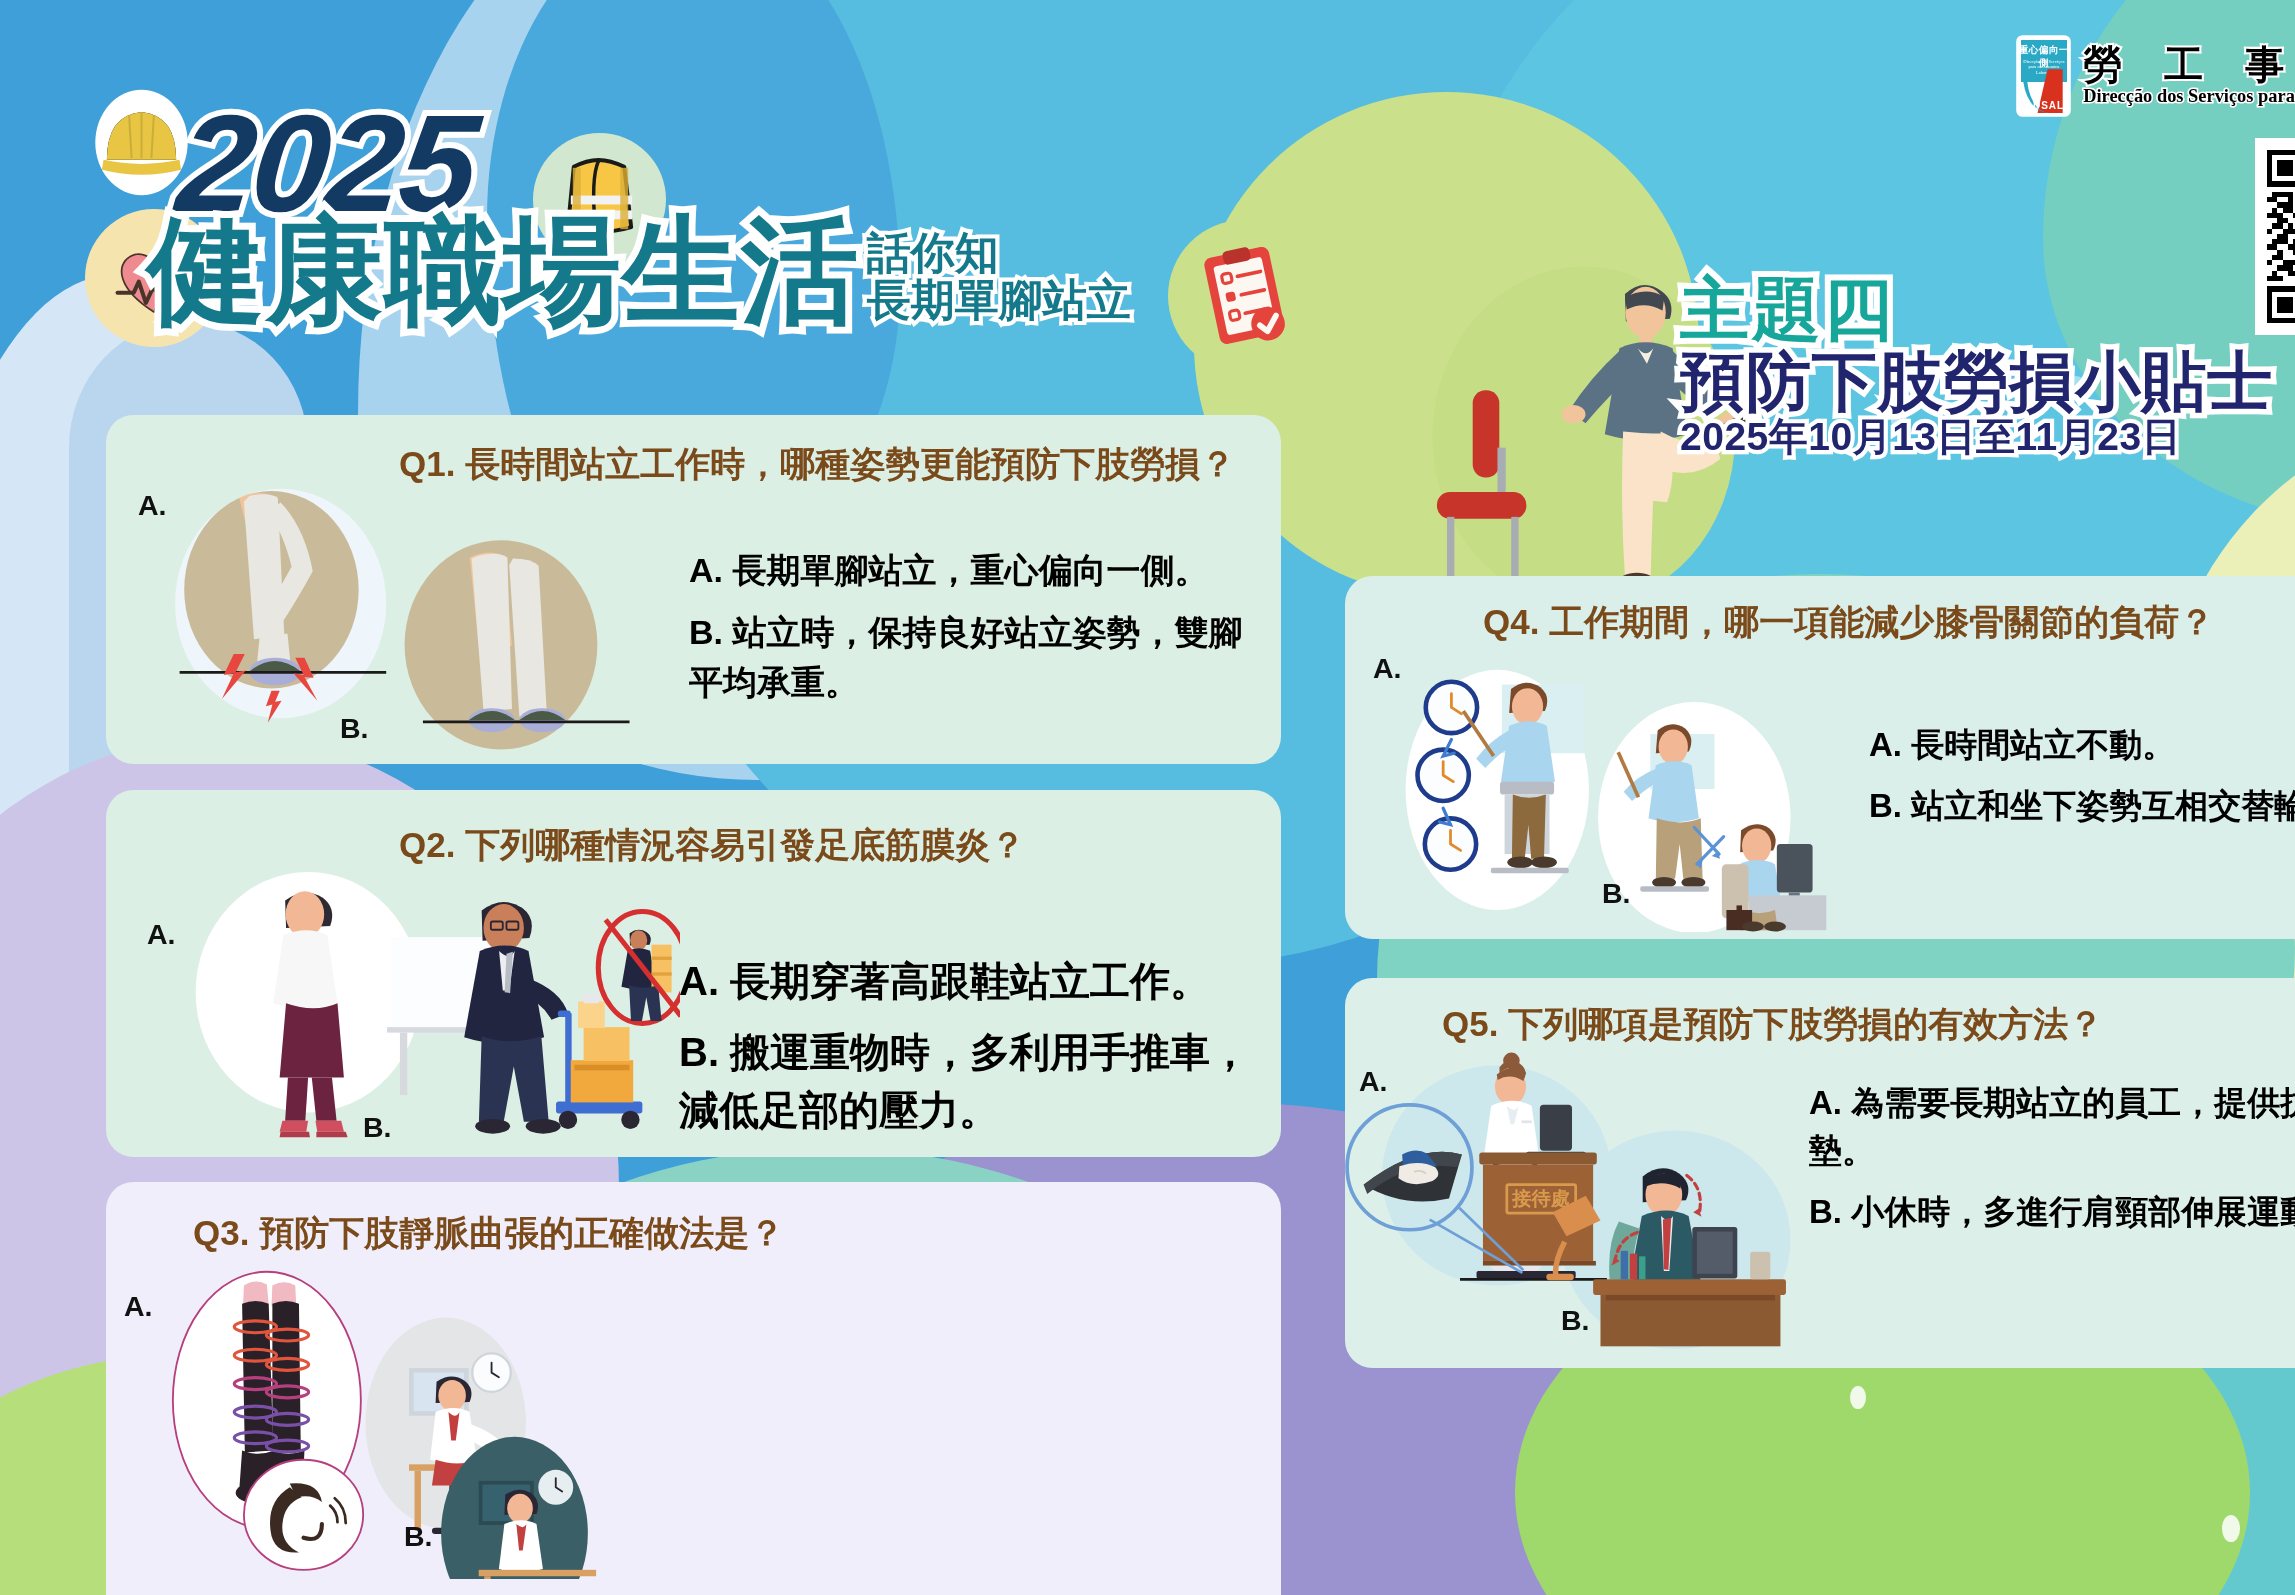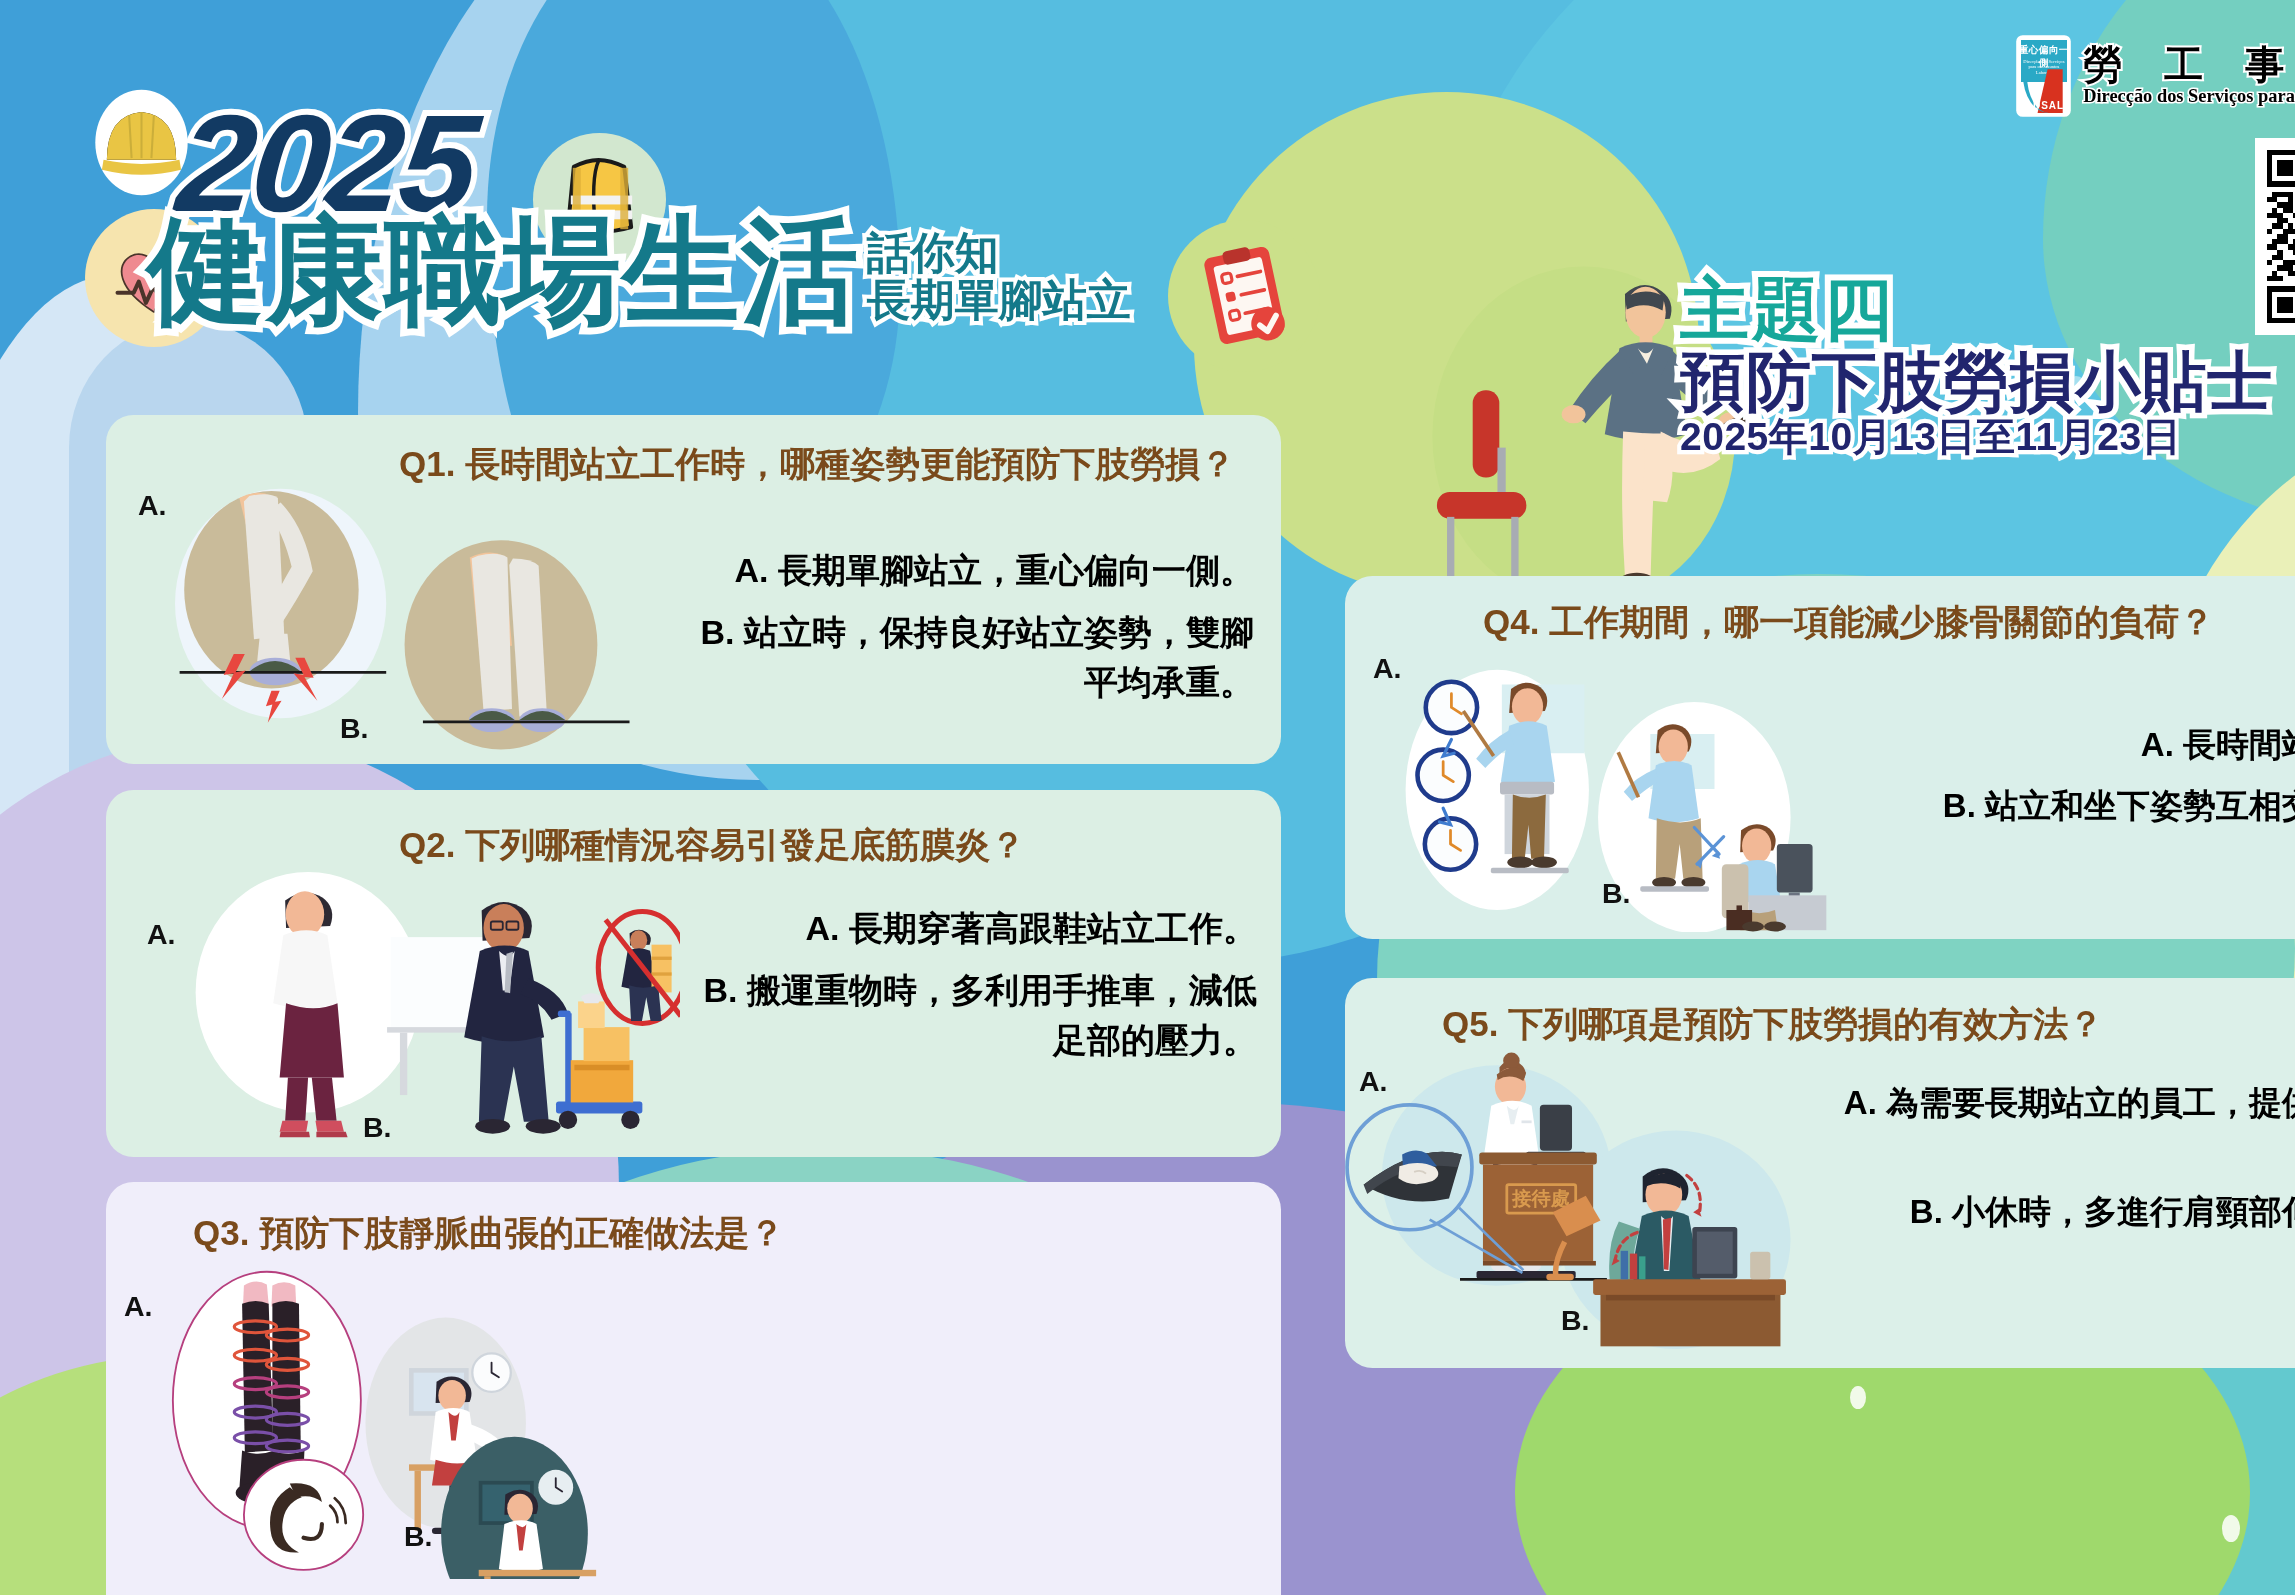--- a/index.html
+++ b/index.html
@@ -88,38 +88,38 @@
                  -webkit-text-stroke:12px #fff; paint-order:stroke fill; letter-spacing:2.8px; }
   #theme-title { font-size:65px; font-weight:900; color:#21256e; line-height:1.02; margin-top:4.6px;
                  -webkit-text-stroke:11px #fff; paint-order:stroke fill; letter-spacing:0.9px; }
   #theme-date  { font-size:39px; font-weight:900; color:#21256e; line-height:1.05; margin-top:1.8px;
                  -webkit-text-stroke:8.3px #fff; paint-order:stroke fill; letter-spacing:0.5px; }
 
   
   .card { position:absolute; border-radius:27.5px; }
   .card-q { position:absolute; font-weight:900; color:#7a4a1b; line-height:1.32; }
   .opts { position:absolute; font-weight:900; color:#000; line-height:1.45; }
-  .opt { margin-bottom:13px;text-align:right; }
+  .opt { margin-bottom:13px; }
   .marker { position:absolute; font-size:28.5px; font-weight:700; color:#111; font-family:"Liberation Sans",sans-serif;}
   .ill { position:absolute; }
 
   #card1 { left:106px;  top:415px;  width:1175px; height:349px;  background:#dcefe4; }
   #card2 { left:106px;  top:790px; width:1175px; height:367px;  background:#dcefe4; }
   #card3 { left:106px;  top:1182px; width:1175px; height:413px;  background:#f0eefa; border-radius:27.5px 27.5px 0 0;}
   #card4 { left:1345px; top:576px; width:1125px; height:363px;  background:#daefea; }
   #card5 { left:1345px; top:978px; width:1125px; height:390px;  background:#dcf0e9; }
 
   #q1 { left:399px; top:441px; width:872px; font-size:35px; }
   #q2 { left:399px; top:822px; width:863px; font-size:35px; }
   #q3 { left:193px; top:1210px; width:964px; font-size:35px; }
   #q4 { left:1483px; top:599px; width:937px; font-size:35px; }
   #q5 { left:1442px; top:1001px; width:964px; font-size:35px; }
 
   #o1 { left:689px; top:546px; width:565px; font-size:34px; }
-  #o2 { left:679px; top:904px; width:578px; font-size:34px; }
+  #o2 { left:679px; top:952px; width:578px; font-size:40px; }
   #o3 { left:601px; top:1311px; width:647px; font-size:33px; }
   #o4 { left:1869px; top:721px; width:578px; font-size:33px; }
   #o5 { left:1809px; top:1079px; width:638px; font-size:33px; }
 </style>
 </head>
 <body>
 
 <div id="poster">
 
   <div class="bg bg-base"></div>

